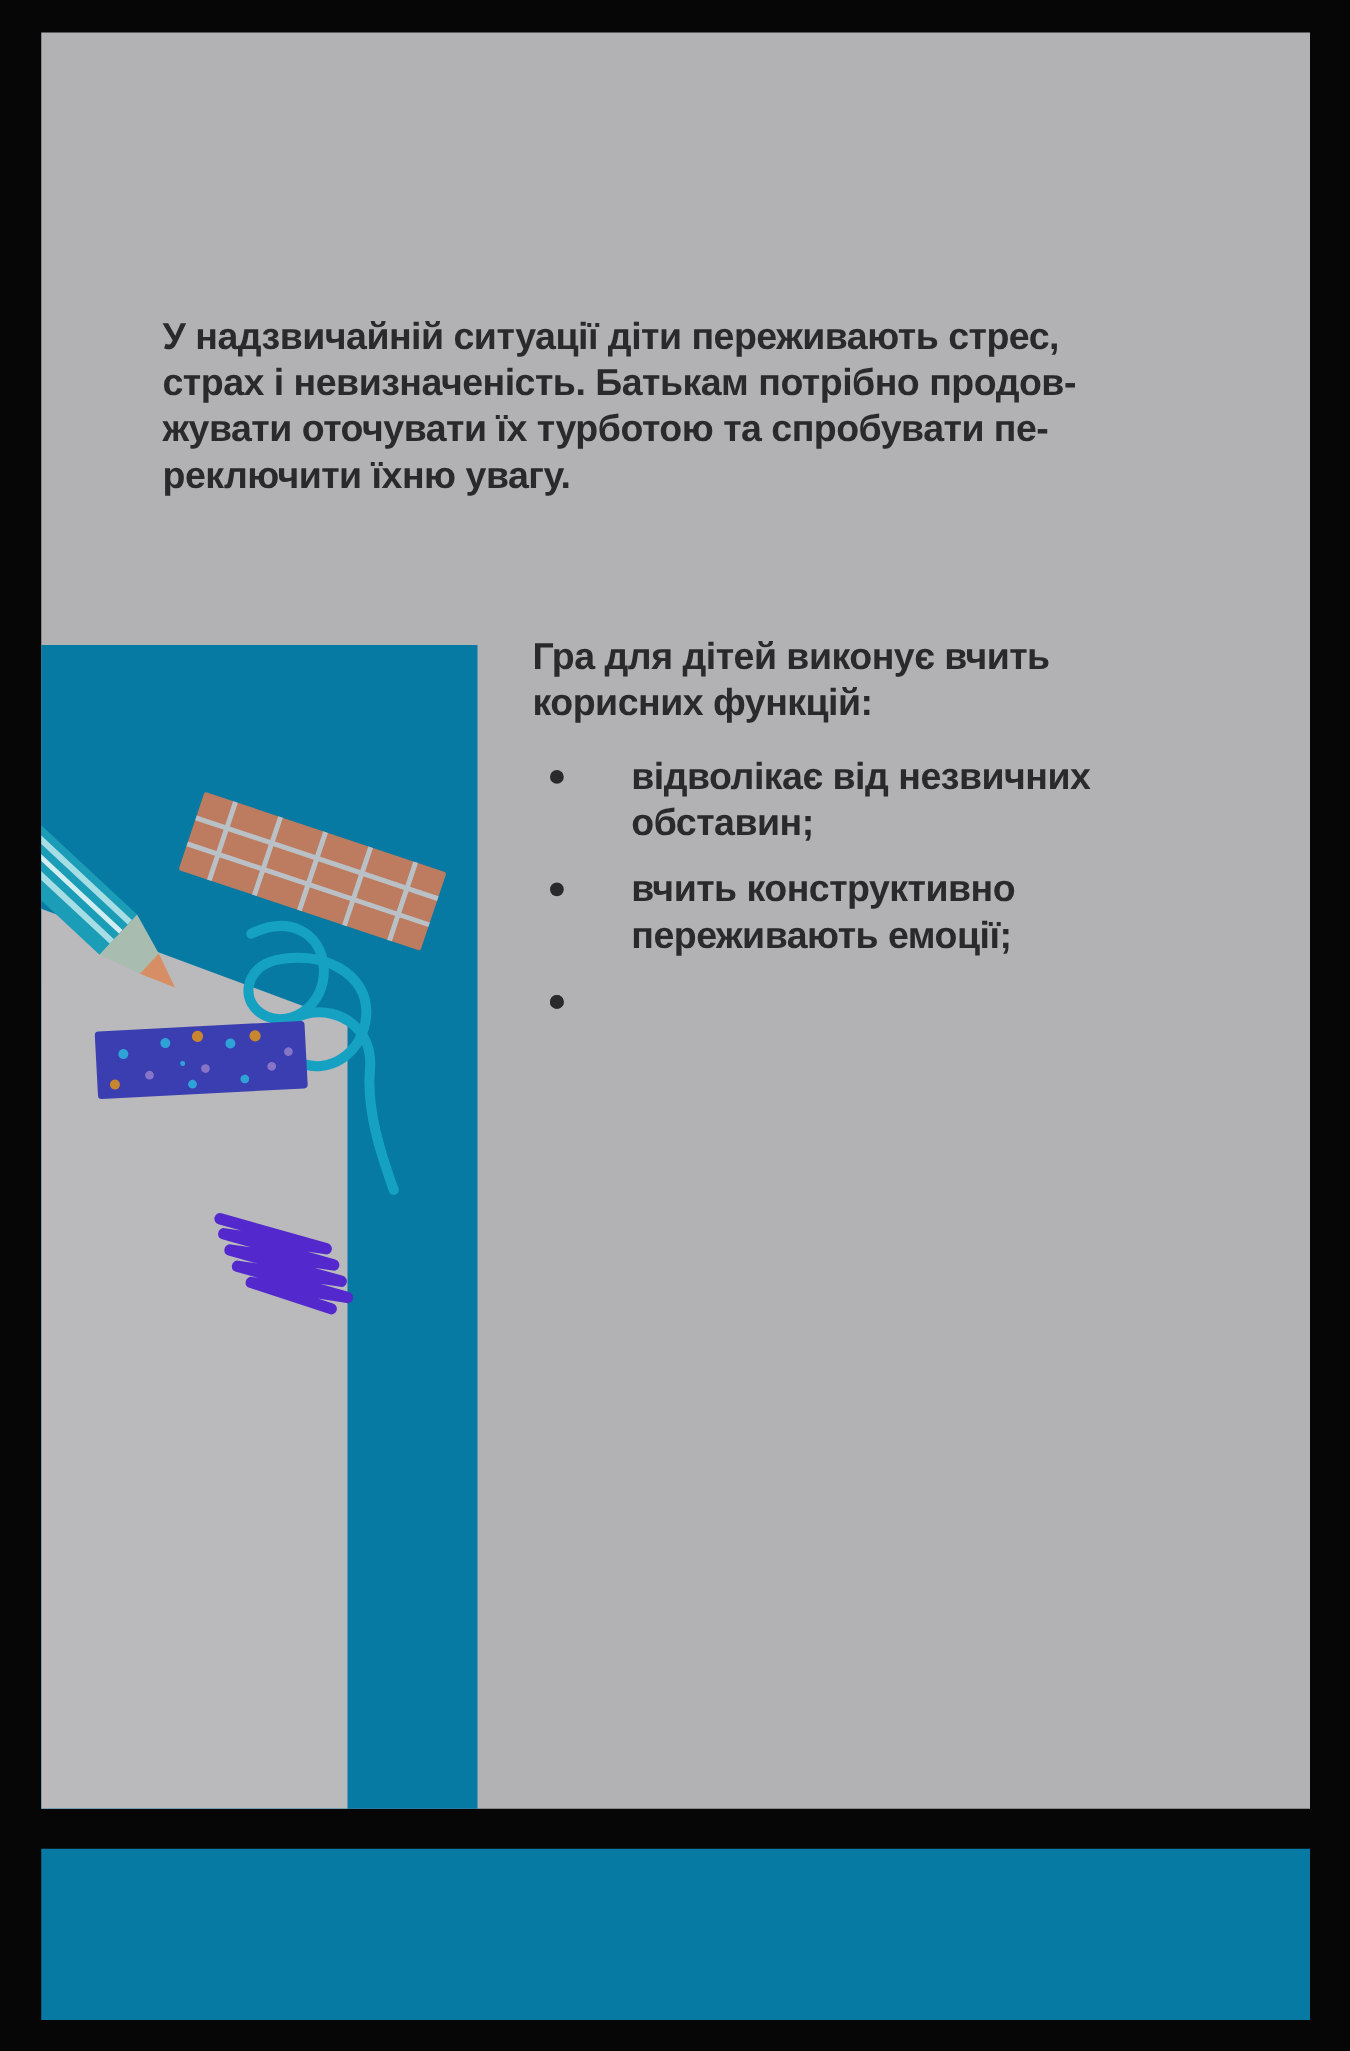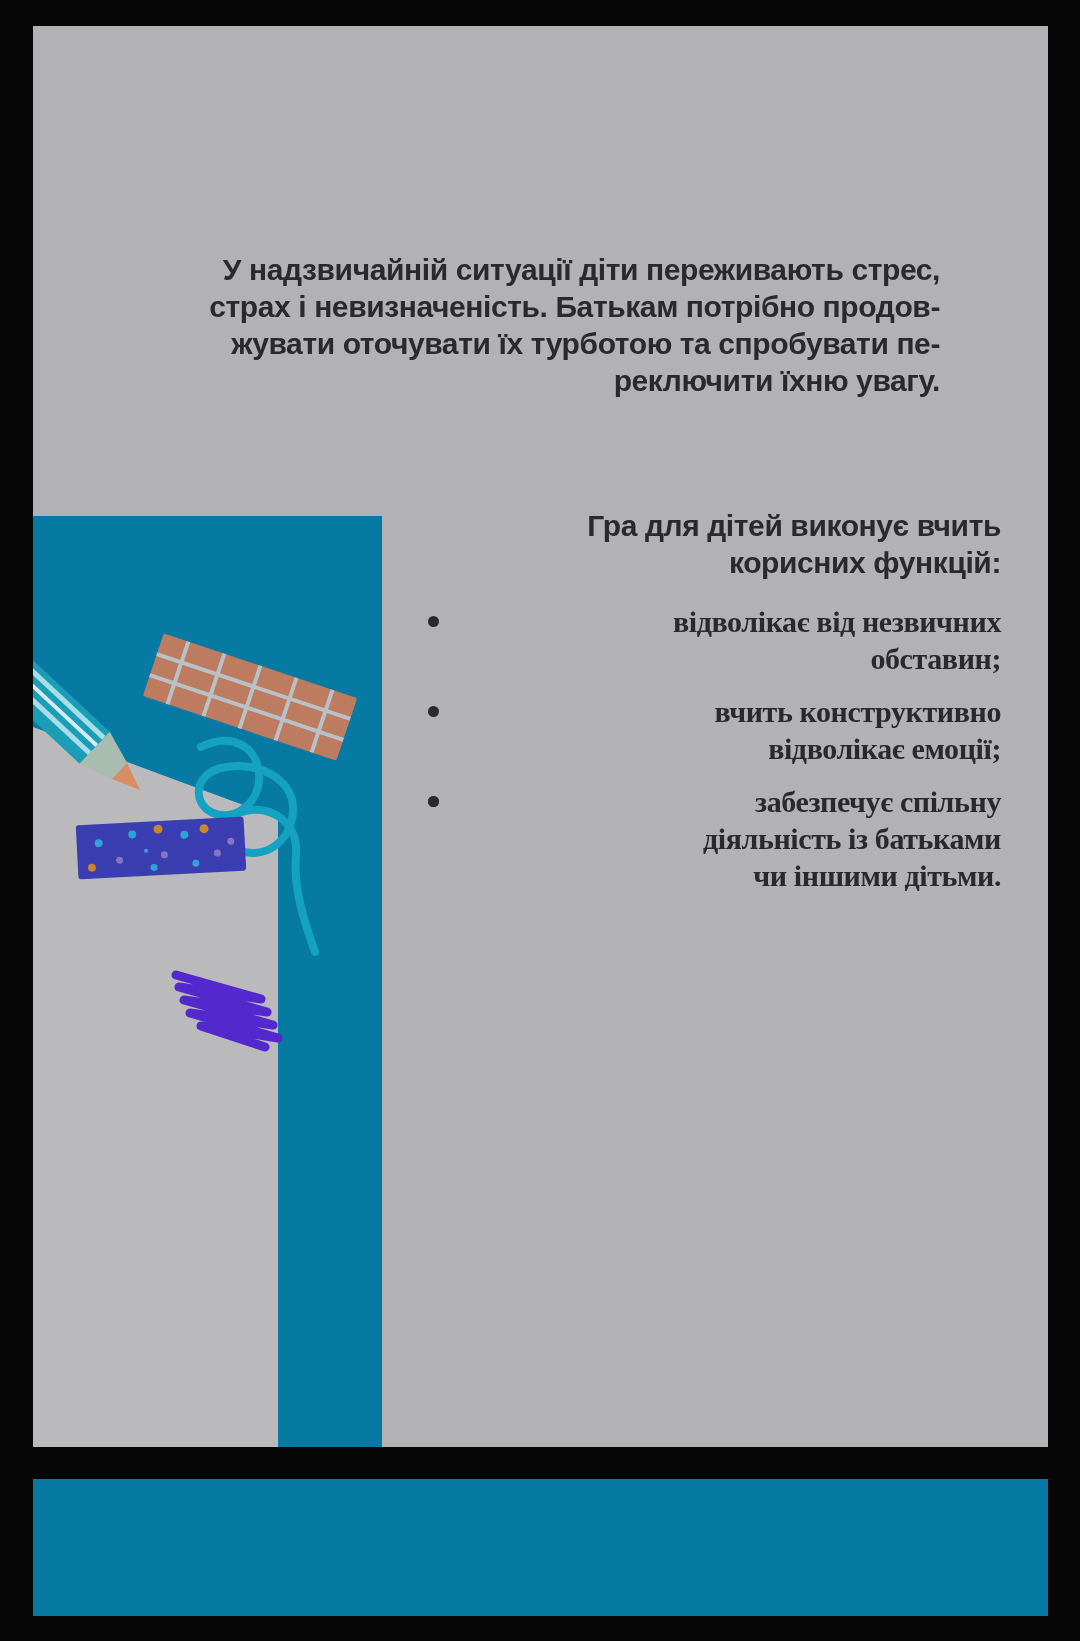--- a/index.html
+++ b/index.html
@@ -1,27 +1,27 @@
 <!DOCTYPE html>
 <html style="--bg: #060606; --sheet: #b2b2b4; --paper: #bababc; --accent: #077aa4; --ink: #2a2a2c; --pencil_body: #1b9cb7; --pencil_stripe: #a7dde4; --pencil_stripe_light: #d2eef0; --pencil_wood: #a9bcb0; --pencil_tip: #d78e64; --tape_grid: #bd7b5f; --tape_gridline: #b9c1c7; --tape_dotted: #3b3eb0; --dot_orange: #c8872e; --dot_blue: #2fa3d8; --dot_purple: #8773c7; --scribble_spiral: #15a2c2; --scribble_marker: #5328cd;"><head>
 <meta charset="utf-8">
 <style>
   html,body{margin:0;padding:0;background:#000;}
   .stage{position:relative;width:1080px;height:1641px;background:var(--bg,#060606);overflow:hidden;
-         font-family:"Liberation Sans","DejaVu Sans",sans-serif;text-align:right;}
+         font-family:"Liberation Sans","DejaVu Sans",sans-serif;}
   .sheet{position:absolute;left:33px;top:26px;width:1015px;height:1421px;background:var(--sheet,#b2b2b4);}
   .intro{position:absolute;left:97px;top:225px;width:810px;margin:0;
          font-size:30px;line-height:37px;font-weight:700;letter-spacing:-0.4px;
          color:var(--ink,#2a2a2c);white-space:pre-line;}
   .panel{position:absolute;left:0;top:490px;width:349px;height:931px;background:var(--accent,#077aa4);}
   .panel svg{position:absolute;left:0;top:0;display:block;}
   .play{position:absolute;left:393px;top:481px;width:575px;color:var(--ink,#2a2a2c);}
   .play h2{margin:0 0 22px 0;font-size:30px;line-height:37px;font-weight:700;letter-spacing:-0.4px;
            white-space:pre-line;}
-  .play ul{margin:0;padding:0;list-style:none;font-family:Liberation Serif, serif;}
+  .play ul{margin:12px;padding:0;list-style:none;}
   .play li{position:relative;padding-left:67px;margin-bottom:16px;
            font-size:30px;line-height:37px;font-weight:700;letter-spacing:-0.4px;}
   .li-text{white-space:pre-line;}
   .dot{position:absolute;left:2px;top:13px;width:11px;height:11px;border-radius:50%;
        background:var(--ink,#2a2a2c);}
   .footer{position:absolute;left:33px;top:1479px;width:1015px;height:137px;background:var(--accent,#077aa4);}
 </style>
 </head>
 <body>
 
@@ -83,30 +83,27 @@
 корисних функцій:</h2>
       <ul>
         <li>
           <span class="dot"></span>
           <span class="li-text">відволікає від незвичних
 обставин;</span>
         </li>
         <li>
           <span class="dot"></span>
           <span class="li-text">вчить конструктивно
-відволікає емоції;</span>
+переживають емоції;</span>
         </li>
         <li>
           <span class="dot"></span>
         </li>
         <li>
           <span class="dot"></span>
-          <span class="li-text">забезпечує спільну
-діяльність із батьками
-чи іншими дітьми.</span>
         </li>
       </ul>
     </div>
 
   </div>
 
   <div class="footer"></div>
 </div>
 
 </body></html>

